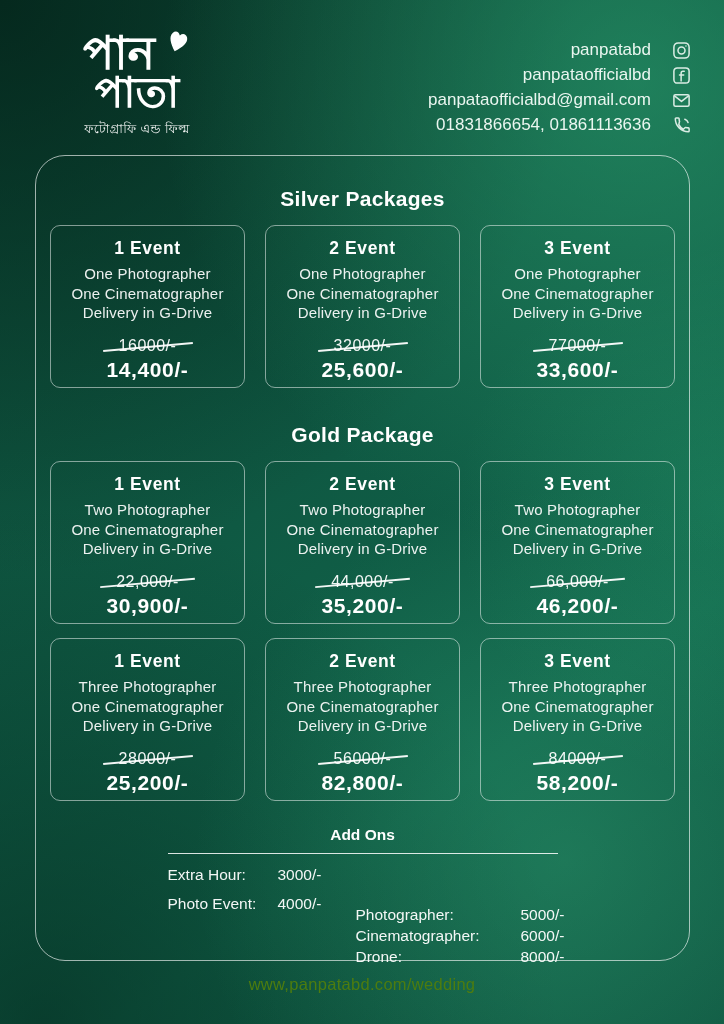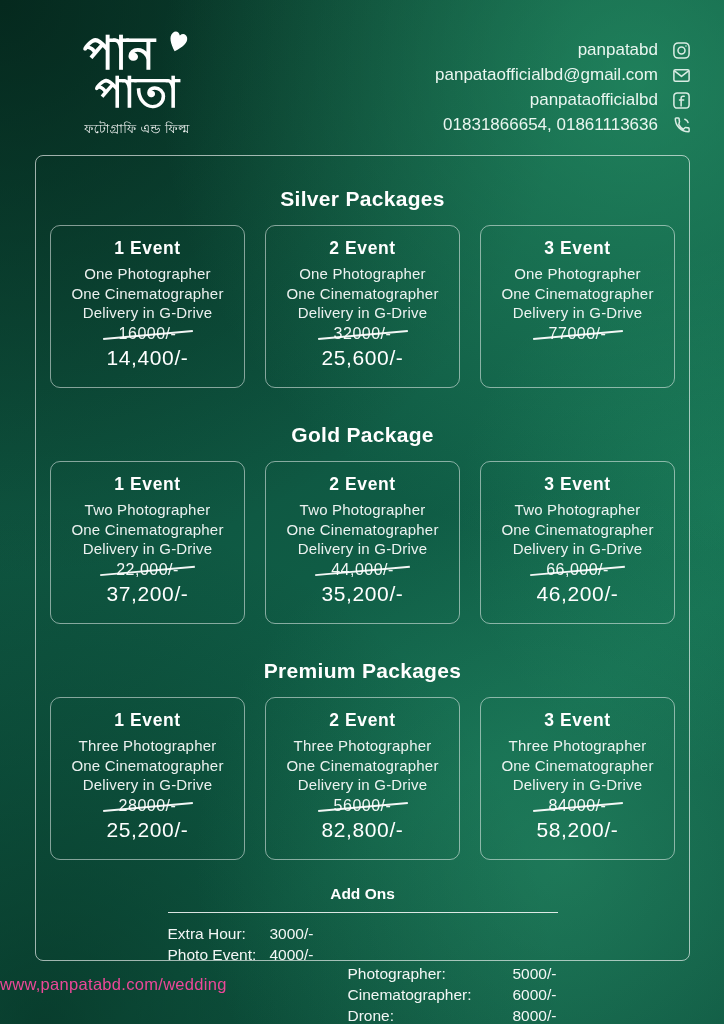--- a/index.html
+++ b/index.html
@@ -15,46 +15,46 @@
       linear-gradient(145deg,#0d4a37 0%,#0f5943 45%,#11654b 72%,#0e5540 100%);
     color:#fff;
   }
   
   .logo{position:absolute;left:52px;top:30px;width:170px;text-align:center;line-height:1;}
   .logo-line1{font-size:46px;font-weight:bold;display:inline-flex;align-items:flex-start;gap:10px;}
   .logo-line2{font-size:42px;font-weight:bold;margin-top:-4px;}
   .logo-sub{font-size:12.5px;margin-top:9px;letter-spacing:.5px;opacity:.95;}
   .leaf{width:26px;height:26px;margin-top:-2px;transform:rotate(18deg);}
   .contacts{position:absolute;top:40px;right:33px;display:flex;flex-direction:column;gap:5px;align-items:flex-end;font-size:17px;color:#eaf6f0;}
-  .contact-row{display:flex;align-items:center;gap:14px;padding-left:41px;}
+  .contact-row{display:flex;align-items:center;gap:21px;padding-left:41px;}
   .cicon{width:19px;height:19px;flex:0 0 auto;opacity:.92;}
   .cicon svg{width:100%;height:100%;display:block;stroke:#eaf6f0;fill:none;stroke-width:1.6;stroke-linecap:round;stroke-linejoin:round;}
   
   .main-box{position:absolute;left:35px;top:155px;width:655px;height:806px;box-sizing:border-box;
-    border:1.2px solid rgba(255,255,255,.62);border-radius:8px;padding:0 14px;}
+    border:1.2px solid rgba(255,255,255,.62);border-radius:30px;padding:0 14px;}
   .section-title{text-align:center;font-weight:bold;font-size:21px;letter-spacing:.3px;line-height:24px;}
   .mt-first{margin-top:31px;}
   .mt-next{margin-top:35px;}
   .cards-row{display:flex;gap:20px;margin-top:14px;}
   .card{flex:1;height:163px;box-sizing:border-box;border:1.2px solid rgba(255,255,255,.5);
     border-radius:10px;text-align:center;padding-top:12px;}
   .card-title{font-size:17.5px;font-weight:bold;letter-spacing:.6px;margin-bottom:5px;}
   .card-feature{font-size:15px;line-height:19.5px;color:rgba(255,255,255,.92);letter-spacing:.2px;}
-  .old-price{display:inline-block;position:relative;font-size:16px;margin-top:2px;color:rgba(255,255,255,.95);letter-spacing:.5px;text-align:right;}
+  .old-price{display:inline-block;position:relative;font-size:16px;margin-top:14px;color:rgba(255,255,255,.95);letter-spacing:.5px;text-align:right;}
   .old-price::after{content:"";position:absolute;left:-16px;right:-16px;top:52%;height:1.8px;
     background:rgba(255,255,255,.95);transform:rotate(-5deg);}
-  .price{font-size:21px;font-weight:normal;letter-spacing:.6px;margin-top:3px;}
+  .price{font-size:21px;font-weight:bold;letter-spacing:.6px;margin-top:3px;}
   
   .addons-title{text-align:center;font-weight:bold;font-size:15.5px;margin-top:25px;}
   .addons-divider{width:390px;height:1.2px;background:rgba(255,255,255,.85);margin:9px auto 0 auto;}
   .addons-grid{width:390px;margin:10px auto 0 auto;display:flex;align-items:flex-start;font-size:15.5px;color:rgba(255,255,255,.95);}
-  .addon-col-left{display:grid;grid-template-columns:102px 73px;line-height:21px;}
+  .addon-col-left{display:grid;grid-template-columns:102px 73px;line-height:21px;gap:8px;}
   .addon-col-right{display:grid;grid-template-columns:165px 70px;line-height:21px;margin-left:5px;margin-top:40px;}
   
-  .footer-url{position:absolute;left:0;right:0;top:975px;font-size:16.5px;letter-spacing:.3px;color:#ec4899;}
+  .footer-url{position:absolute;left:0;right:0;top:975px;text-align:center;font-size:16.5px;letter-spacing:.3px;color:#4d7c0f;}
 </style>
 </head>
 <body>
 
 <div class="logo">
   <div class="logo-line1">
     <span>পান</span>
     <svg class="leaf" viewBox="0 0 24 24">
       <path d="M12 22 C6 16 2.6 10.5 5 6.4 C7 3.3 10.2 3.6 12 6.6 C13.8 3.6 17 3.3 19 6.4 C21.4 10.5 18 16 12 22 Z" fill="#ffffff"></path>
     </svg>
@@ -68,38 +68,38 @@
     <span>panpatabd</span>
     <span class="cicon">
       <svg viewBox="0 0 20 20">
           <rect x="2" y="2" width="16" height="16" rx="4.5"></rect>
           <circle cx="10" cy="10" r="3.7"></circle>
           <circle cx="14.7" cy="5.3" r="0.8" fill="#eaf6f0" stroke="none"></circle>
         </svg>
     </span>
   </div>
   <div class="contact-row">
+    <span>panpataofficialbd</span>
+    <span class="cicon">
+      <svg viewBox="0 0 20 20">
+          <rect x="2" y="2" width="16" height="16" rx="3.5"></rect>
+          <path d="M12.9 5.6h-1.4c-1.1 0-1.9.8-1.9 1.9V15.8 M7.9 9.4h4.4"></path>
+        </svg>
+    </span>
+  </div>
+  <div class="contact-row">
     <span>panpataofficialbd@gmail.com</span>
     <span class="cicon">
       <svg viewBox="0 0 20 20">
           <rect x="2" y="4" width="16" height="12" rx="1.6"></rect>
           <path d="M2.6 5.2 10 11l7.4-5.8"></path>
         </svg>
     </span>
   </div>
   <div class="contact-row">
-    <span>panpataofficialbd</span>
-    <span class="cicon">
-      <svg viewBox="0 0 20 20">
-          <rect x="2" y="2" width="16" height="16" rx="3.5"></rect>
-          <path d="M12.9 5.6h-1.4c-1.1 0-1.9.8-1.9 1.9V15.8 M7.9 9.4h4.4"></path>
-        </svg>
-    </span>
-  </div>
-  <div class="contact-row">
     <span>01831866654, 01861113636</span>
     <span class="cicon">
       <svg viewBox="0 0 20 20">
           <path d="M7.2 9.1c1.1 2.1 2.7 3.7 4.8 4.8l1.6-1.6c.2-.2.6-.3.9-.2.9.3 1.8.4 2.7.4.5 0 .8.4.8.8v2.4c0 .5-.4.8-.8.8C9.7 16.5 3.5 10.3 3.5 2.8c0-.5.4-.8.8-.8h2.4c.5 0 .8.4.8.8 0 .9.1 1.8.4 2.7.1.3 0 .7-.2.9L7.2 9.1z"></path>
           <path d="M13.5 3.5c1.7.6 2.9 1.8 3.4 3.4"></path>
         </svg>
     </span>
   </div>
 </div>
 
@@ -122,52 +122,52 @@
       <div class="card-feature">Delivery in G-Drive</div>
       <div><span class="old-price">32000/-</span></div>
       <div class="price">25,600/-</div>
     </div>
     <div class="card">
       <div class="card-title">3 Event</div>
       <div class="card-feature">One Photographer</div>
       <div class="card-feature">One Cinematographer</div>
       <div class="card-feature">Delivery in G-Drive</div>
       <div><span class="old-price">77000/-</span></div>
+      <div class="price">33,600/-</div>
     </div>
   </div>
 
   <div class="section-title mt-next">Gold Package</div>
   <div class="cards-row">
     <div class="card">
       <div class="card-title">1 Event</div>
       <div class="card-feature">Two Photographer</div>
       <div class="card-feature">One Cinematographer</div>
       <div class="card-feature">Delivery in G-Drive</div>
       <div><span class="old-price">22,000/-</span></div>
-      <div class="price">37,200/-</div>
+      <div class="price">30,900/-</div>
     </div>
     <div class="card">
       <div class="card-title">2 Event</div>
       <div class="card-feature">Two Photographer</div>
       <div class="card-feature">One Cinematographer</div>
       <div class="card-feature">Delivery in G-Drive</div>
       <div><span class="old-price">44,000/-</span></div>
       <div class="price">35,200/-</div>
     </div>
     <div class="card">
       <div class="card-title">3 Event</div>
       <div class="card-feature">Two Photographer</div>
       <div class="card-feature">One Cinematographer</div>
       <div class="card-feature">Delivery in G-Drive</div>
       <div><span class="old-price">66,000/-</span></div>
       <div class="price">46,200/-</div>
     </div>
   </div>
 
-  <div class="section-title mt-next">Premium Packages</div>
   <div class="cards-row">
     <div class="card">
       <div class="card-title">1 Event</div>
       <div class="card-feature">Three Photographer</div>
       <div class="card-feature">One Cinematographer</div>
       <div class="card-feature">Delivery in G-Drive</div>
       <div><span class="old-price">28000/-</span></div>
       <div class="price">25,200/-</div>
     </div>
     <div class="card">

